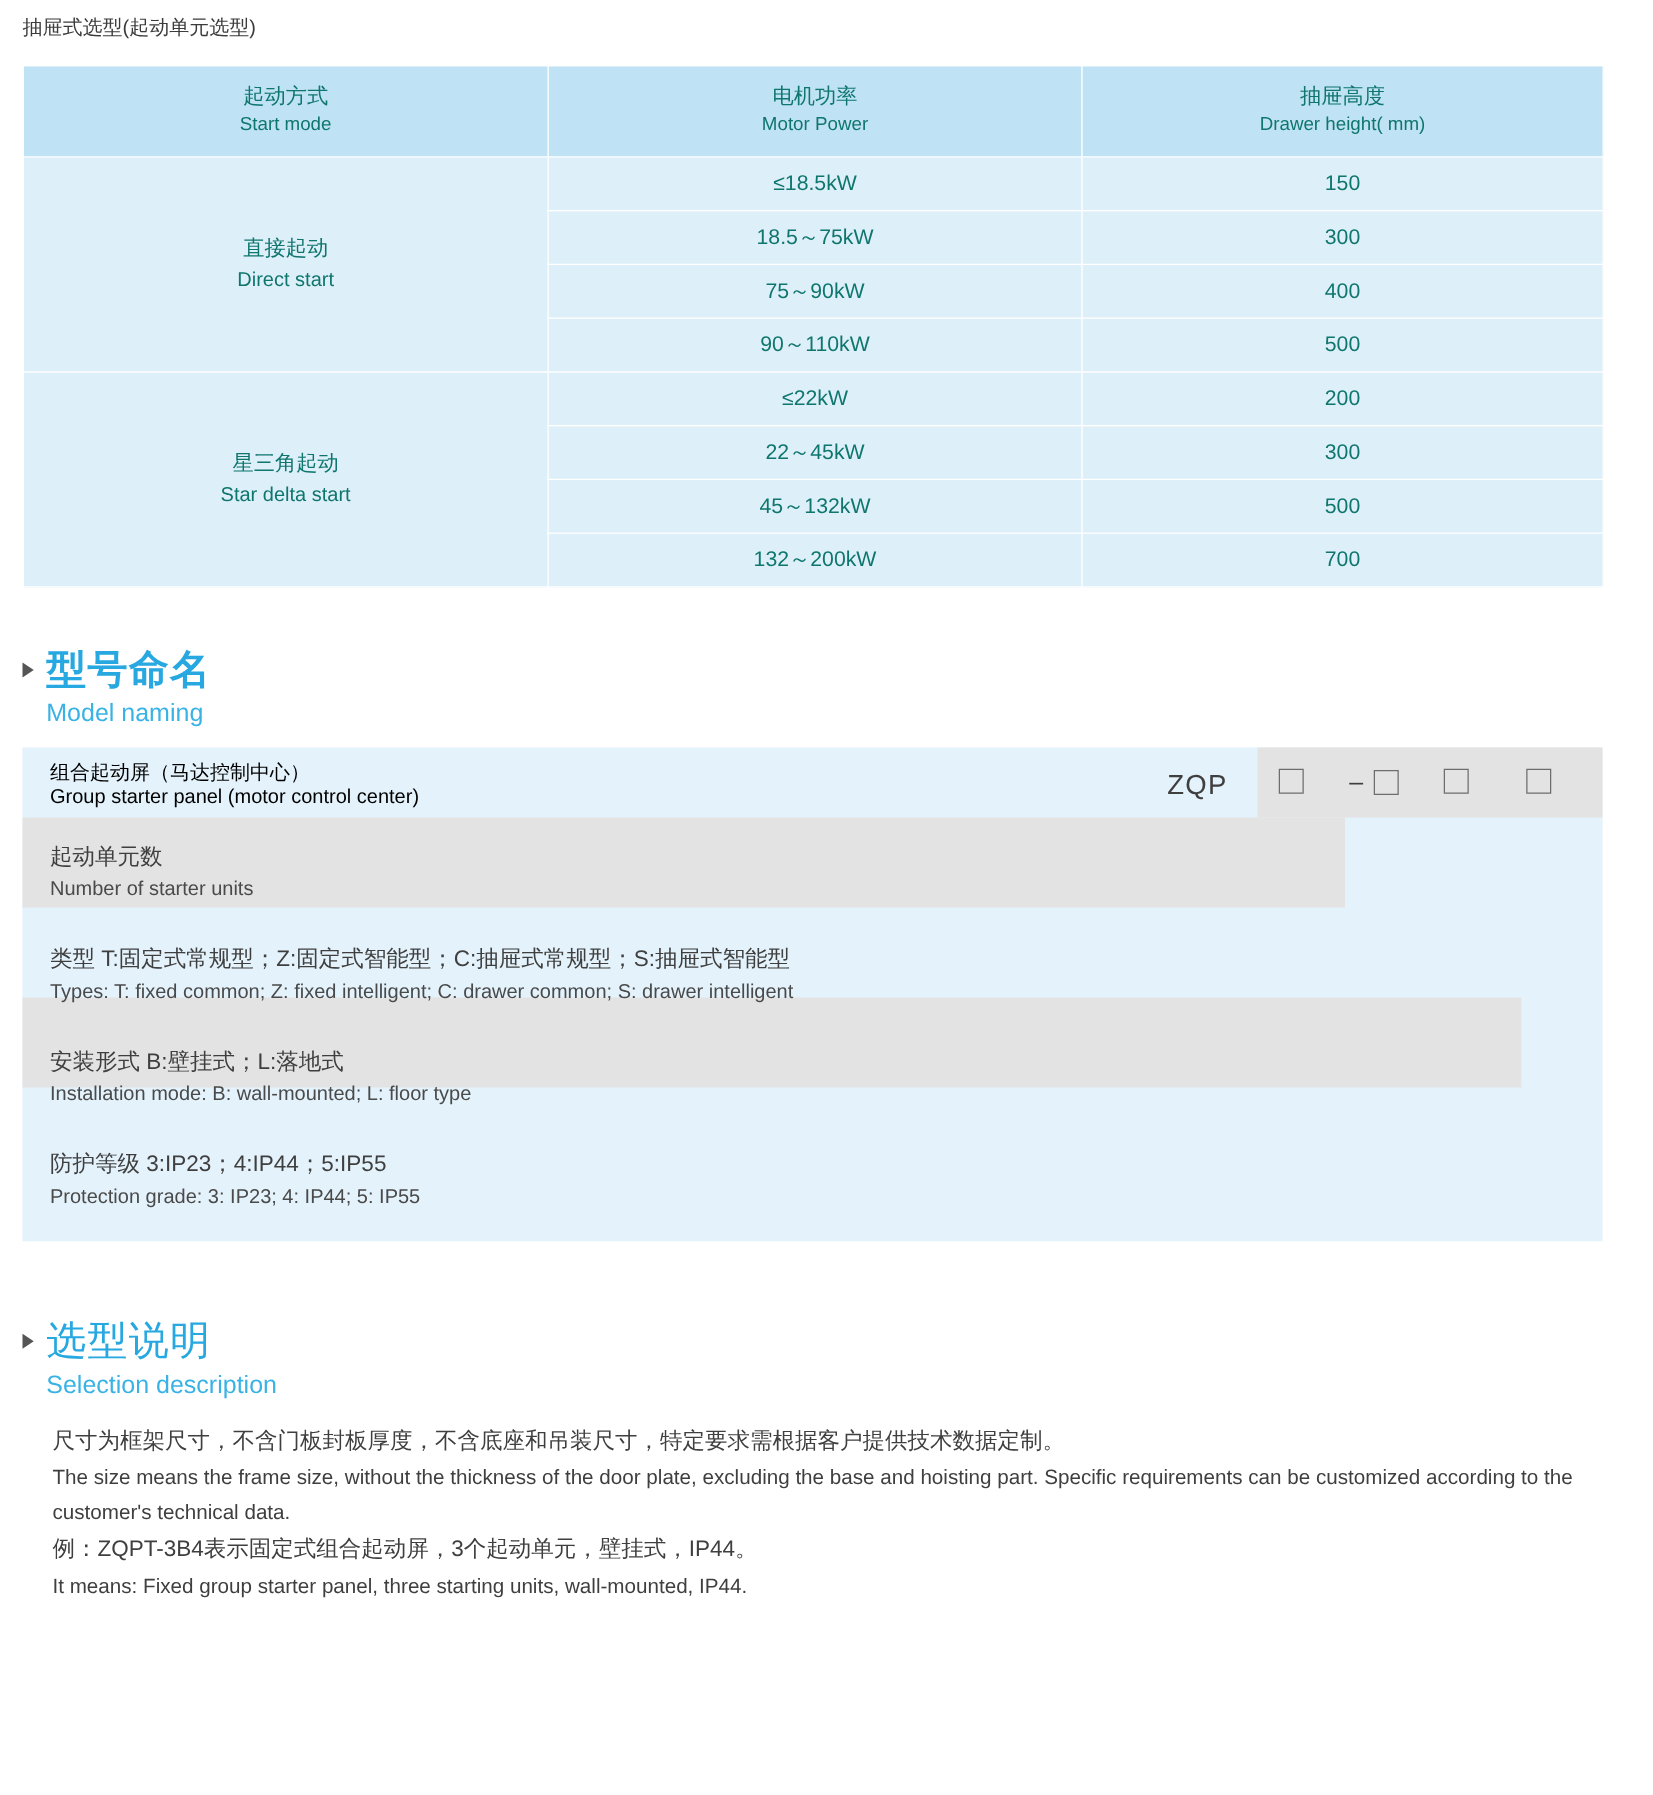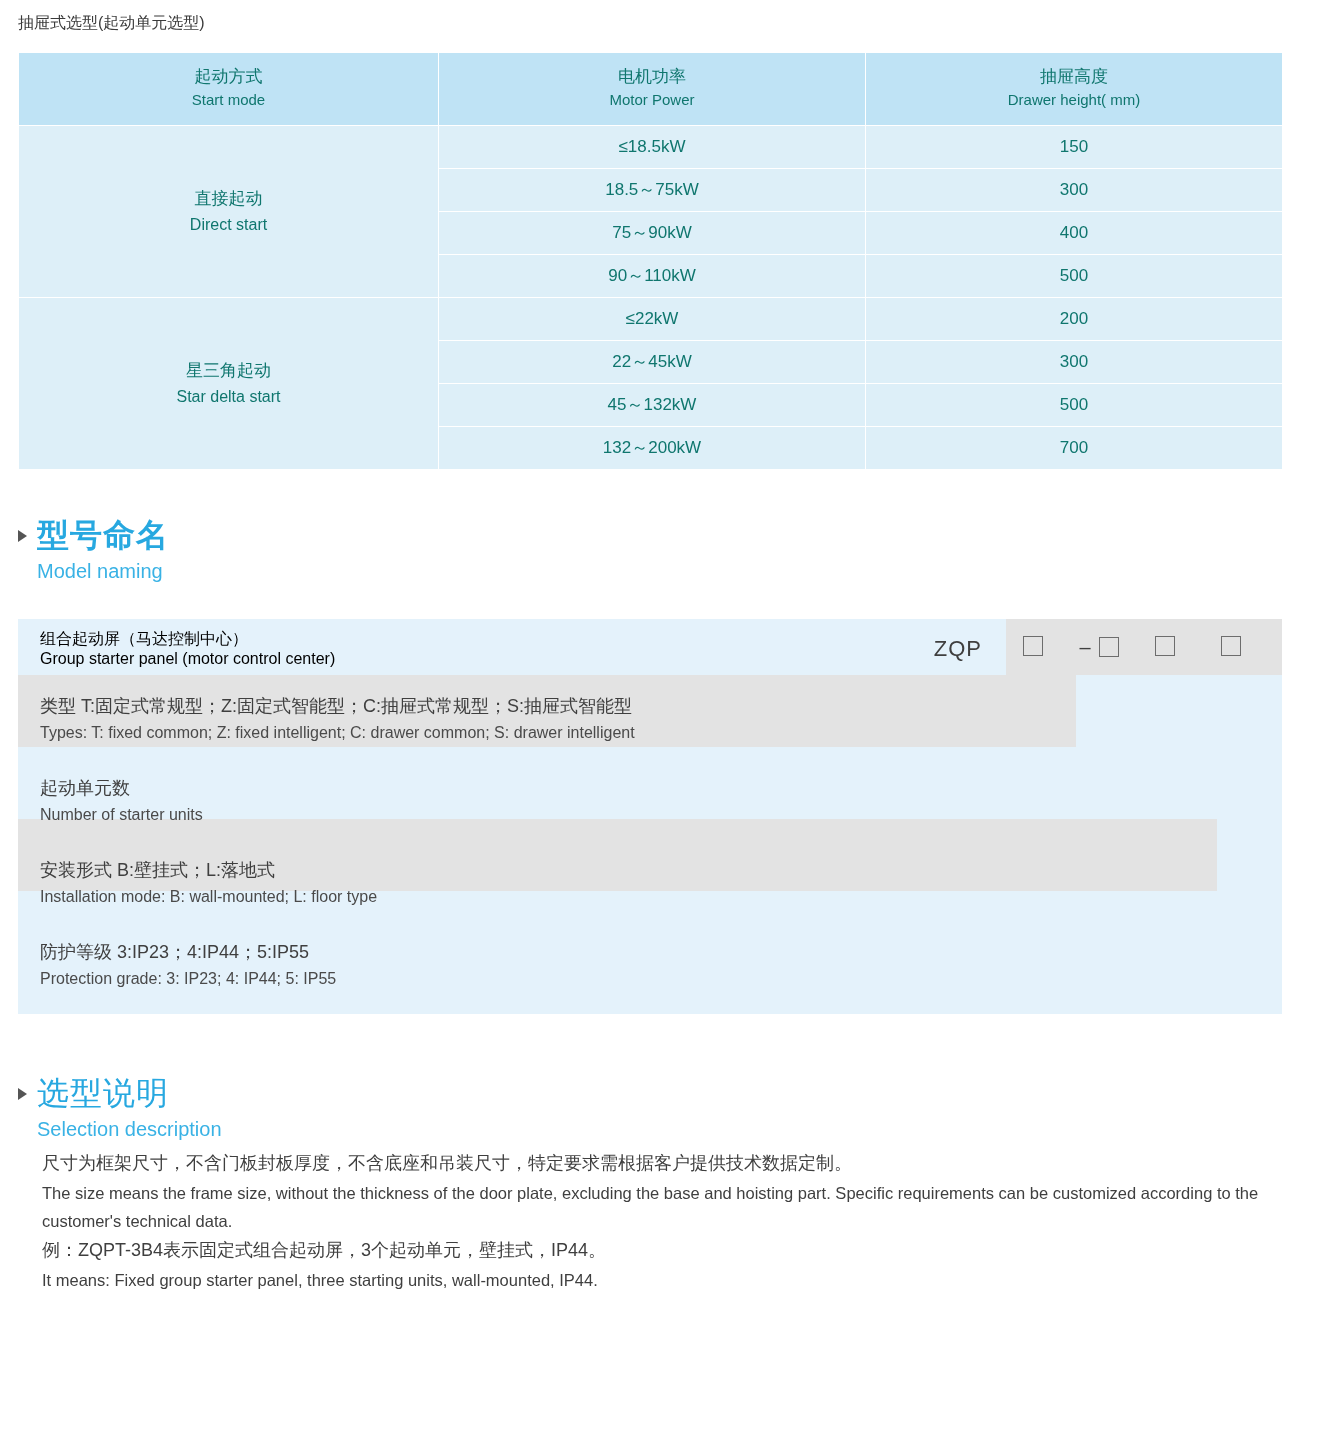--- a/index.html
+++ b/index.html
@@ -100,21 +100,21 @@
   }
   .section-titles .en {
     color: #39b2e5;
     font-size: 20px;
     line-height: 30px;
     margin-top: 2px;
   }
 
   
   .naming {
-    margin: 33px 18px 0 18px;
+    margin: 12px 18px 0 18px;
     width: 1264px;
     background: #e4f2fb;
     position: relative;
     padding-bottom: 8px;
   }
   .naming .row {
     position: relative;
     padding: 14px 18px 14px 22px;
     min-height: 56px;
   }
@@ -166,21 +166,21 @@
   .slot.dash::before {
     content: "–";
     font-size: 20px;
     color: #3f3f3f;
     margin-right: 8px;
   }
 
   
   .desc {
     padding: 0 30px 0 42px;
-    margin-top: 4px;
+    margin-top: 14px;
   }
   .desc p {
     margin: 0;
     color: #3f3f3f;
   }
   .desc .cn {
     font-size: 18px;
     line-height: 31px;
   }
   .desc .en {
@@ -301,29 +301,29 @@
             <span class="box"></span>
           </span>
         <span class="slot">
             <span class="box"></span>
           </span>
       </div>
     </div>
 
     <div class="row">
       <div class="rowbox">
+        <div class="cn">起动单元数</div>
+        <div class="en">Number of starter units</div>
+      </div>
+    </div>
+
+    <div class="row">
+      <div class="rowbox">
         <div class="cn">类型    T:固定式常规型；Z:固定式智能型；C:抽屉式常规型；S:抽屉式智能型</div>
         <div class="en">Types: T: fixed common; Z: fixed intelligent; C: drawer common; S: drawer intelligent</div>
-      </div>
-    </div>
-
-    <div class="row">
-      <div class="rowbox">
-        <div class="cn">起动单元数</div>
-        <div class="en">Number of starter units</div>
       </div>
     </div>
 
     <div class="row">
       <div class="rowbox">
         <div class="cn">安装形式  B:壁挂式；L:落地式</div>
         <div class="en">Installation mode: B: wall-mounted; L: floor type</div>
       </div>
     </div>
 

